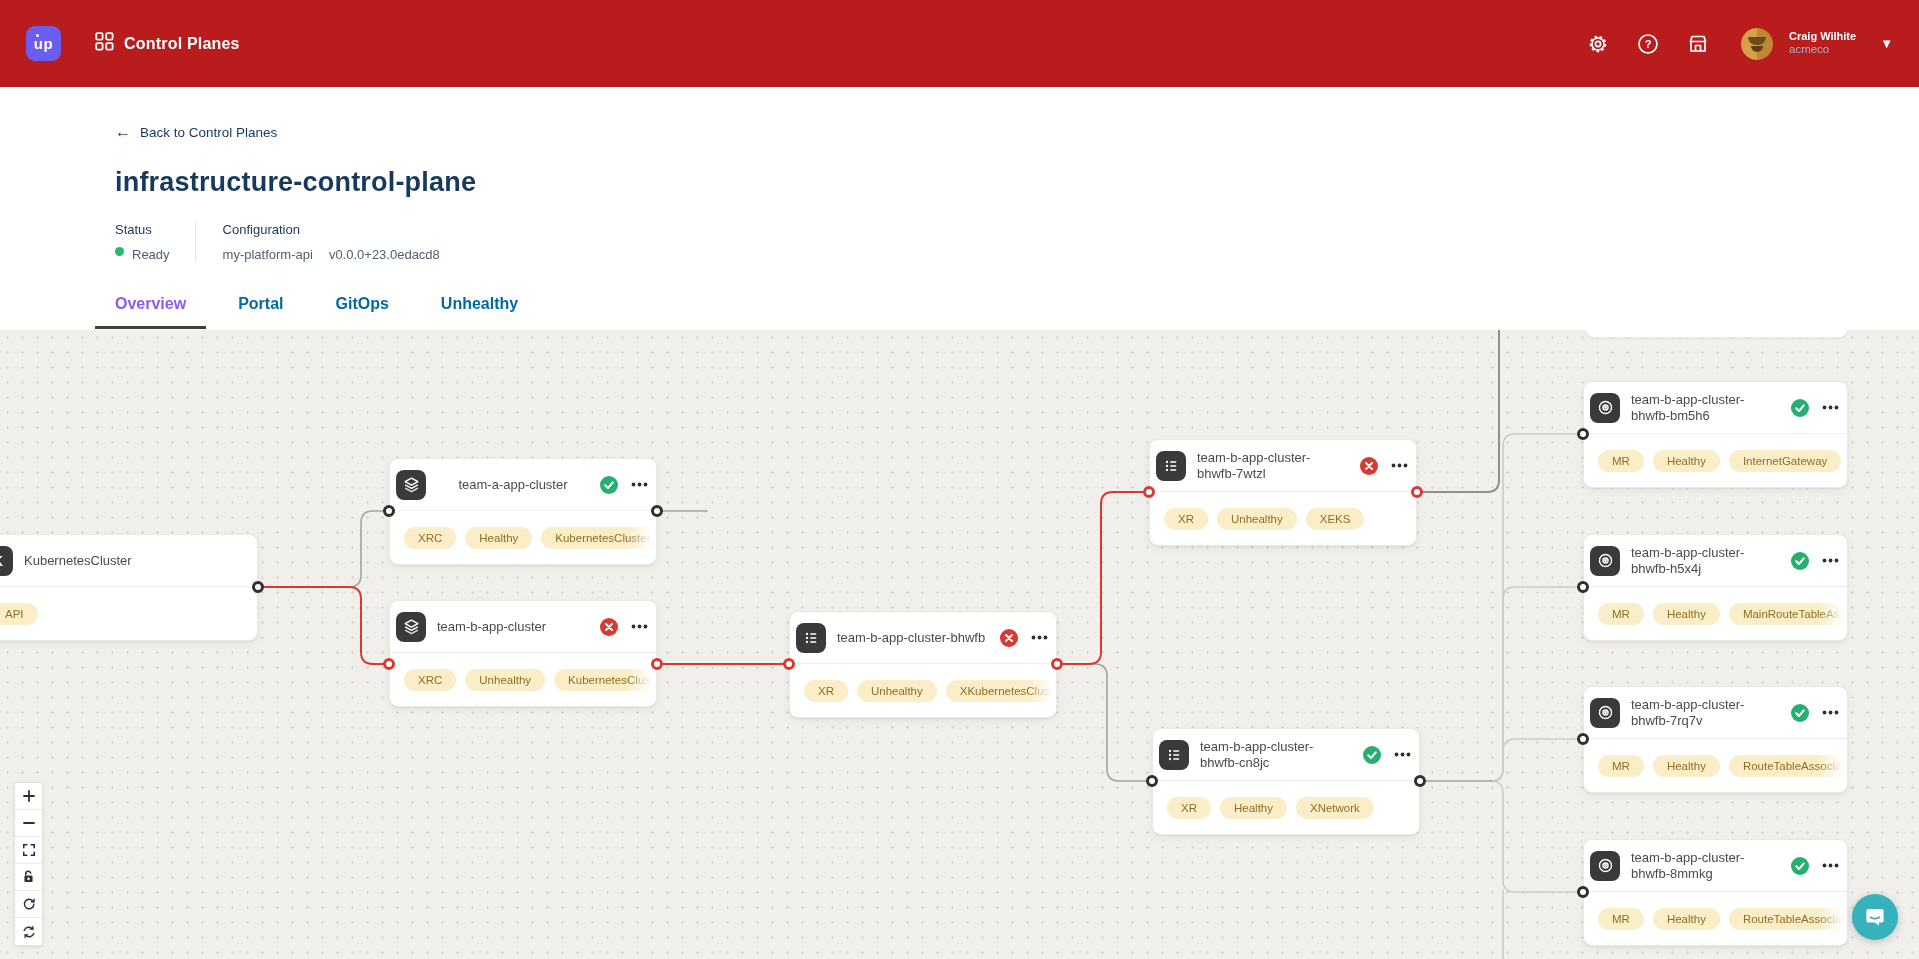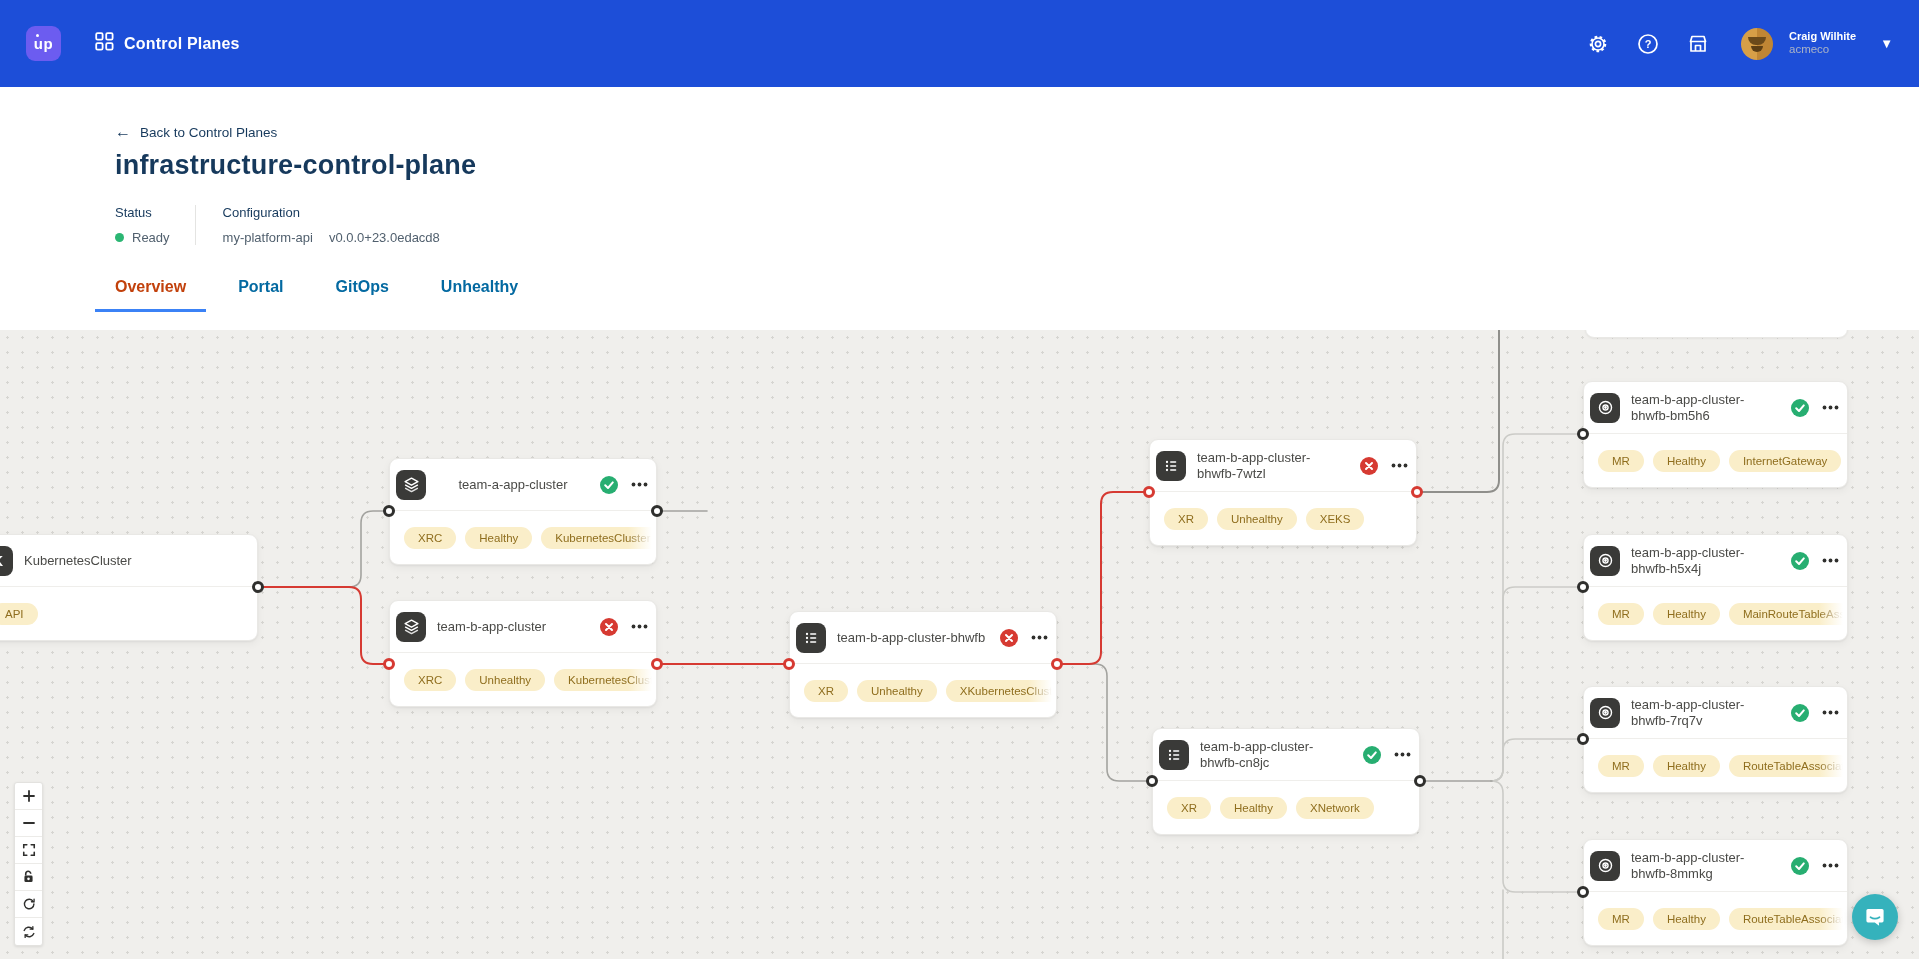--- a/index.html
+++ b/index.html
@@ -1,20 +1,20 @@
 <!DOCTYPE html>
 <html><head>
 <meta charset="utf-8">
 <style>
   * { margin:0; padding:0; box-sizing:border-box; }
   html,body { width:1919px; height:959px; font-family:"Liberation Sans", sans-serif; background:#fff; overflow:hidden; }
   .app { position:relative; width:1919px; height:959px; overflow:hidden; background:#fff; }
 
   
-  header.topnav { position:absolute; top:0; left:0; right:0; height:87px; background:#1d4ed8;
+  header.topnav { position:absolute; top:0; left:0; right:0; height:87px; background:#b91c1c;
     display:flex; align-items:center; padding:0 26px; color:#fff; }
   .logo { width:35px; height:35px; border-radius:9px; background:#6c5cf0; color:#fff; font-weight:700;
     font-size:15px; display:flex; align-items:center; justify-content:center; position:relative; letter-spacing:.5px; }
   .logo i { position:absolute; top:8px; left:10px; width:3px; height:3px; border-radius:50%; background:#fff; }
   .nav-left { display:flex; align-items:center; gap:22px; margin-left:34px; }
   .nav-app { display:flex; align-items:center; gap:10px; }
   .nav-app .ttl { font-size:16px; font-weight:700; letter-spacing:.2px; }
   .nav-right { margin-left:auto; display:flex; align-items:center; gap:16px; }
   .icon-btn { width:34px; height:34px; display:flex; align-items:center; justify-content:center; cursor:pointer; }
   .avatar { width:32px; height:32px; border-radius:50%; margin-left:10px;
@@ -23,30 +23,30 @@
   .avatar::after  { content:""; position:absolute; left:10px; top:18px; width:12px; height:6px; border-radius:0 0 8px 8px; background:#5d3f14; }
   .userblock { display:flex; flex-direction:column; line-height:1.2; }
   .userblock .nm { font-size:11px; font-weight:700; }
   .userblock .org { font-size:11.5px; color:#aab3c6; }
   .caret { color:#fff; font-size:13px; margin-left:8px; }
 
   
   .page-head { position:absolute; top:87px; left:0; right:0; height:243px; background:#fff; padding-left:115px; }
   .back-link { margin-top:36px; display:inline-flex; align-items:center; gap:9px; color:#16395c; font-size:13.5px; cursor:pointer; }
   .back-link .arr { font-size:16px; }
-  h1.page-title { margin-top:9px; font-size:27px; font-weight:800; color:#16395c; letter-spacing:.2px; }
+  h1.page-title { margin-top:26px; font-size:27px; font-weight:800; color:#16395c; letter-spacing:.2px; }
   .meta { display:flex; margin-top:24px; }
   .meta .lbl { font-size:13px; font-weight:400; color:#16395c; margin-bottom:10px; }
-  .meta .val { font-size:13px; color:#51606e; display:flex; align-items:center; gap:8px; }
+  .meta .val { font-size:13px; color:#51606e; display:flex; align-items:flex-start; gap:8px; }
   .meta-div { border-left:1px solid #e4e4e2; margin:0 27px 0 25px; }
   .dot-green { width:9px; height:9px; border-radius:50%; background:#2bb673; display:inline-block; }
   .cfg-ver { margin-left:8px; }
   .tabs { display:flex; gap:12px; margin-left:-20px; margin-top:27px; }
   .tab { font-size:16px; font-weight:700; color:#0369a1; padding:6px 20px 13px; cursor:pointer; }
-  .tab.active { color:#c2410c; border-bottom:3px solid #3b82f6; }
+  .tab.active { color:#8b5cf6; border-bottom:3px solid #404040; }
 
   
   .canvas { position:absolute; top:330px; left:0; width:1919px; height:629px; background:#f0efec; overflow:hidden;
     background-image:radial-gradient(#d6d5d1 1px, rgba(0,0,0,0) 1.2px); background-size:15px 15px; }
   svg.edges { position:absolute; left:0; top:0; width:1919px; height:629px; }
   .edge { fill:none; stroke-linecap:round; }
   .edge.red   { stroke:#d63a32; stroke-width:2; }
   .edge.gray  { stroke:#a3a39f; stroke-width:1.6; }
   .edge.light { stroke:#cbcbc7; stroke-width:1.6; }
   .edge.dark  { stroke:#8f8f8b; stroke-width:2; }

